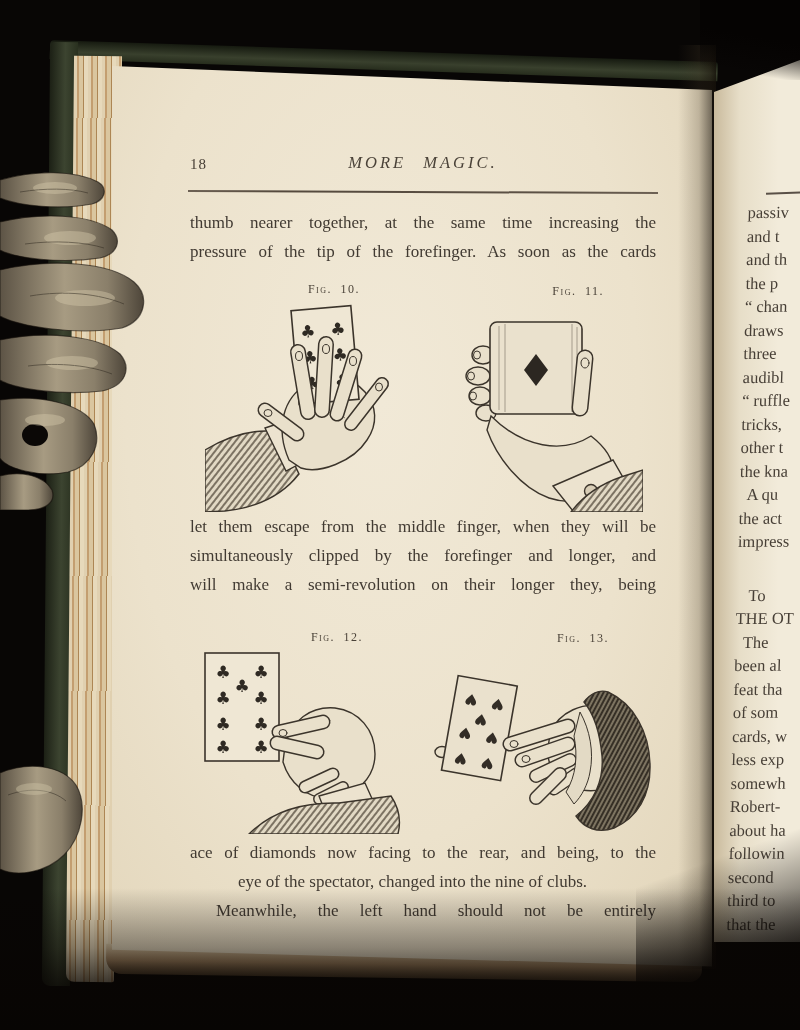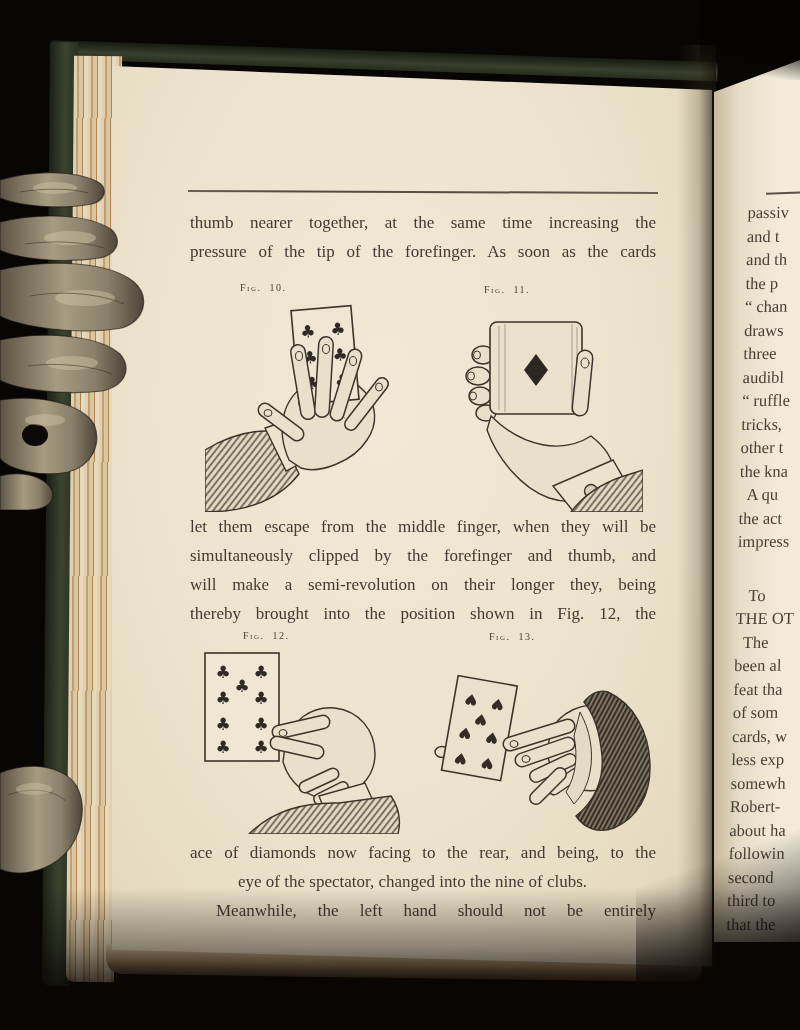--- a/index.html
+++ b/index.html
@@ -32,21 +32,21 @@
   .header-rule{position:absolute;left:76px;top:141px;width:470px;height:2px;
     background:linear-gradient(90deg,#6d6154,#54493d 20%,#5d5246 80%,#6d6154);transform:rotate(.25deg);}
 
   .para{position:absolute;left:78px;width:466px;font-size:17px;line-height:29px;
     color:#413a32;text-align:justify;}
   .para div{text-align:justify;text-align-last:justify;}
   .para.end-short div:last-child{text-align-last:left;margin-left:48px;}
   .para.indent-first div:first-child{text-indent:26px;}
   .p1{top:158px;} .p2{top:462px;} .p3{top:788px;} .p4{top:846px;}
 
-  .figcap{position:absolute;width:120px;text-align:left;font-size:10px;
+  .figcap{position:absolute;width:120px;text-align:right;font-size:12px;
     font-variant:small-caps;letter-spacing:1.5px;word-spacing:4px;color:#4a4238;}
   .cap10{left:128px;top:232px;} .cap11{left:372px;top:234px;}
   .cap12{left:131px;top:580px;} .cap13{left:377px;top:581px;}
 
   .figsvg{position:absolute;}
   .f10{left:93px;top:250px;} .f11{left:321px;top:250px;}
   .f12{left:81px;top:598px;} .f13{left:306px;top:606px;}
 
   
   .gutter{position:absolute;left:678px;top:45px;width:38px;height:924px;z-index:4;
@@ -95,20 +95,24 @@
 
 <div class="photo">
 
   <div class="cover-top"></div>
   <div class="cover-left"></div>
   <div class="fore-edge"></div>
   <div class="bottom-edge"></div>
 
   <div class="left-page">
 
+    <div class="page-header">
+      <span class="page-number ink">18</span>
+      <span class="running-title">MORE MAGIC.</span>
+    </div>
     <div class="header-rule"></div>
 
     <div class="para p1">
         <div class="pline">thumb nearer together, at the same time increasing the</div>
         <div class="pline">pressure of the tip of the forefinger.  As soon as the cards</div>
       </div>
 
     <span class="figcap cap10">Fig. 10.</span>
     <span class="figcap cap11">Fig. 11.</span>
 
@@ -175,23 +179,22 @@
         </g>
         <path d="M58,116 C90,148 130,154 158,136 C176,150 184,166 178,182 C168,200 140,206 116,198 C88,188 64,158 54,130 Z" fill="#e9e0cb"></path>
         <path d="M120,186 L180,160 L196,188 L140,211 Z" fill="#ece3cf"></path>
         <circle cx="158" cy="191" r="6.5" fill="#d8cdb6"></circle>
         <path d="M138,212 C150,196 168,184 188,177 L210,170 L210,212 Z" fill="url(#hx)"></path>
       </g>
     </svg>
 
     <div class="para p2">
         <div class="pline">let them escape from the middle finger, when they will be</div>
-        <div class="pline">simultaneously clipped by the forefinger and thumb, and</div>
+        <div class="pline">simultaneously clipped by the forefinger and longer, and</div>
         <div class="pline">will make a semi-revolution on their longer they, being</div>
-        <div class="pline">thereby brought into the position shown in Fig. 12, the</div>
       </div>
 
     <span class="figcap cap12">Fig. 12.</span>
     <span class="figcap cap13">Fig. 13.</span>
 
     <svg class="figsvg f12" width="210" height="186" viewBox="0 0 210 186">
       <g stroke="#3b342b" stroke-width="1.4" fill="none">
         <g>
           <rect x="12" y="5" width="74" height="108" fill="#efe7d4" stroke-width="1.6"></rect>
           <g font-family="DejaVu Sans" font-size="17" fill="#2f2a23" text-anchor="middle" stroke="none">

